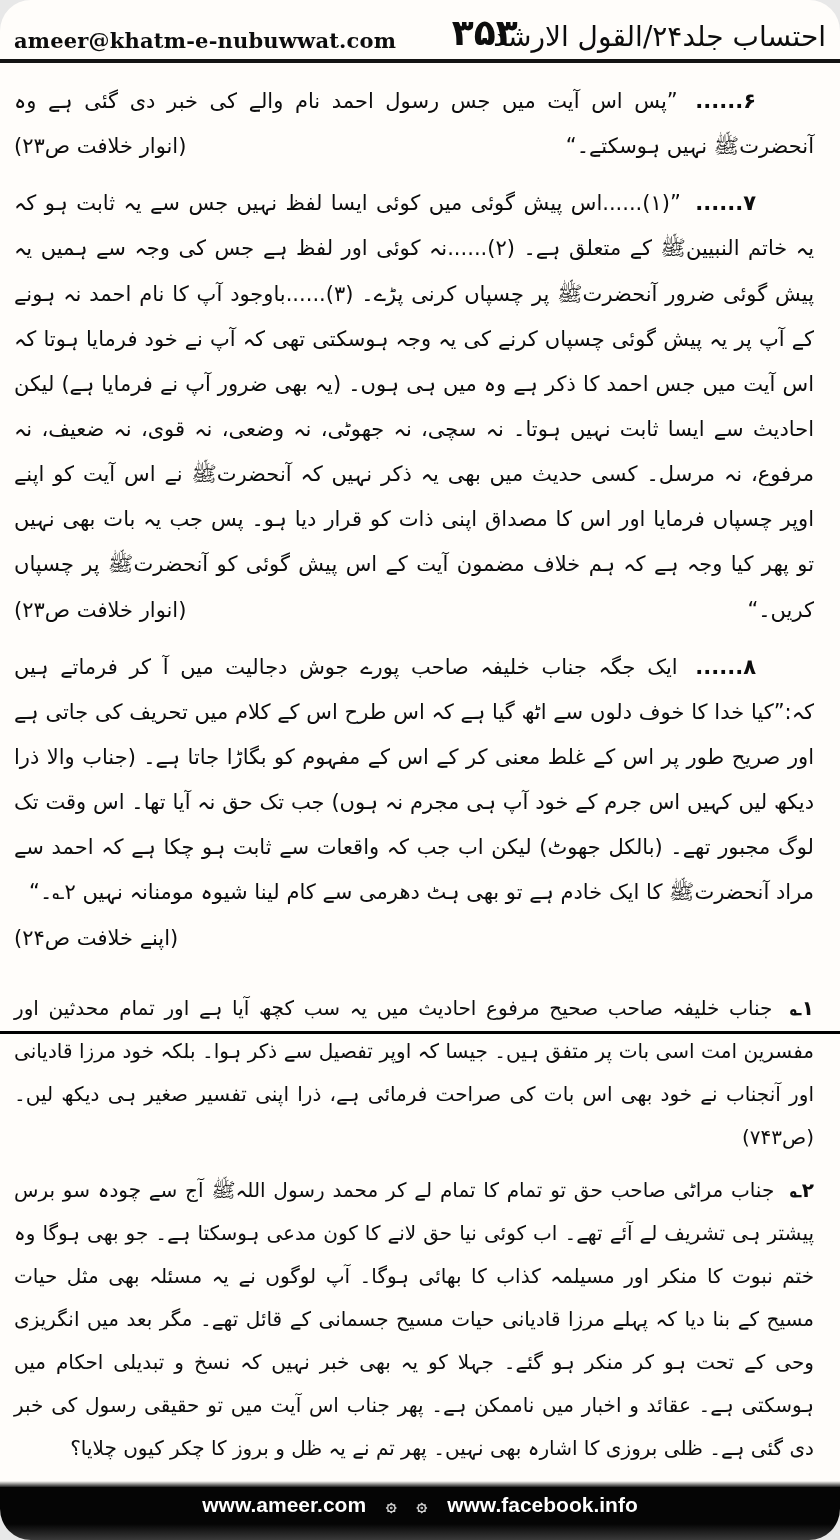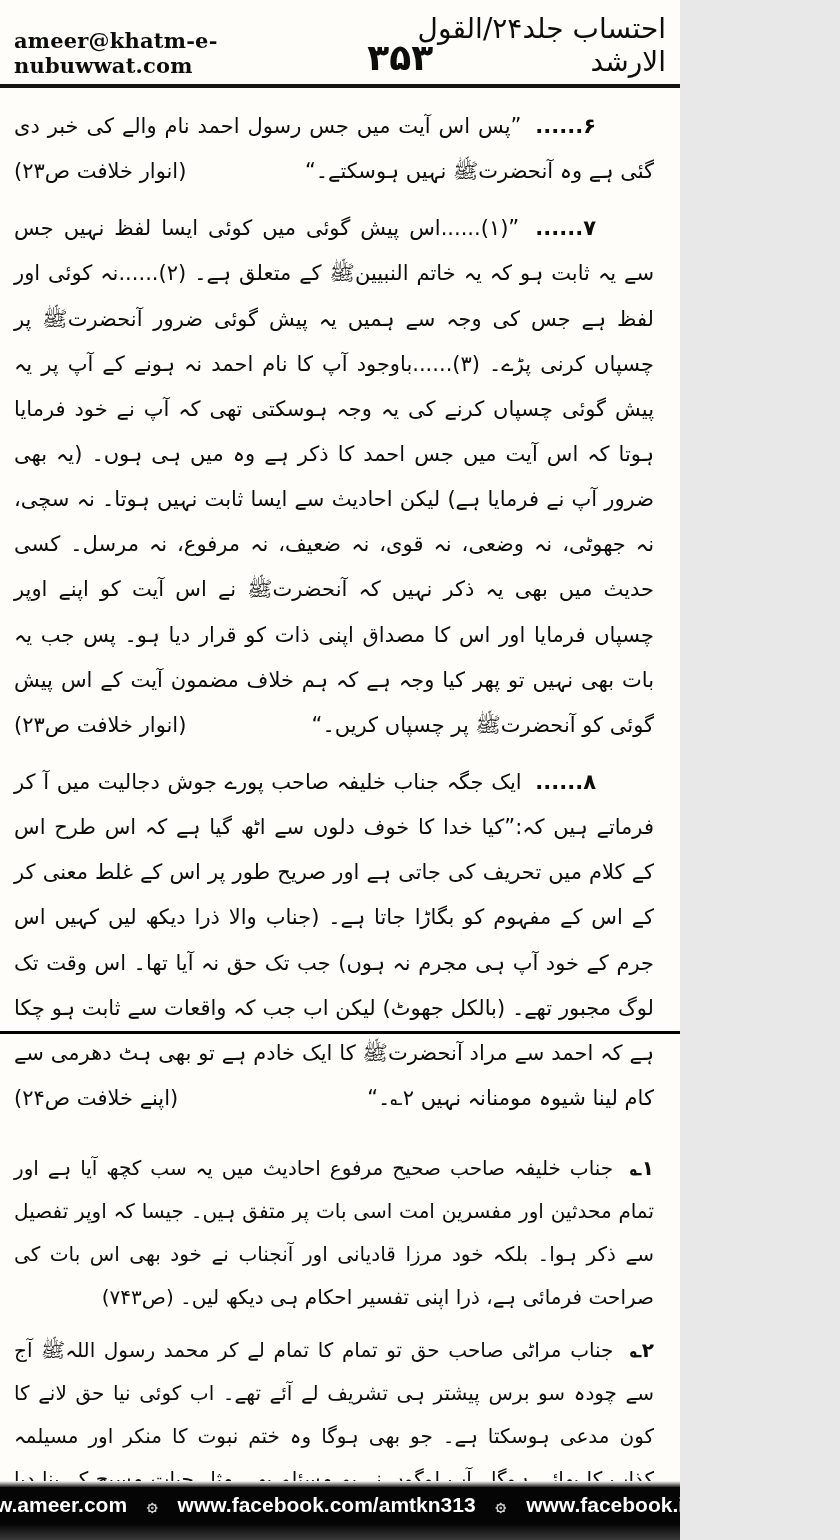--- a/index.html
+++ b/index.html
@@ -3,24 +3,25 @@
 <meta charset="utf-8">
 <style>
   * { margin: 0; padding: 0; box-sizing: border-box; }
   html, body { background: #e8e8e8; }
   body {
     width: 840px; height: 1540px;
     font-family: "DejaVu Sans", sans-serif;
   }
   .page {
     position: relative;
-    width: 680px; height: 1540px;
+    width: 840px; height: 1540px;
     background: #fffdfa;
     color: #0d0d0d;
     overflow: hidden;
+    border-radius: 31px;
   }
 
   
   .hdr {
     display: flex;
     justify-content: space-between;
     align-items: flex-end;
     padding: 12px 14px 6px 14px;
     border-bottom: 4px solid #141414;
   }
@@ -120,37 +121,36 @@
 
     <p class="para indent">
       <span class="pnum">۸......</span>
       <span>ایک جگہ جناب خلیفہ صاحب پورے جوش دجالیت میں آ کر فرماتے ہیں کہ:”کیا خدا کا خوف دلوں سے اٹھ گیا ہے کہ اس طرح اس کے کلام میں تحریف کی جاتی ہے اور صریح طور پر اس کے غلط معنی کر کے اس کے مفہوم کو بگاڑا جاتا ہے۔ (جناب والا ذرا دیکھ لیں کہیں اس جرم کے خود آپ ہی مجرم نہ ہوں) جب تک حق نہ آیا تھا۔ اس وقت تک لوگ مجبور تھے۔ (بالکل جھوٹ) لیکن اب جب کہ واقعات سے ثابت ہو چکا ہے کہ احمد سے مراد آنحضرتﷺ کا ایک خادم ہے تو بھی ہٹ دھرمی سے کام لینا شیوہ مومنانہ نہیں ۲؎۔“</span>
       <span class="citation">(اپنے خلافت ص۲۴)</span>
     </p>
 
     <section class="footnotes">
       <p class="footnote">
         <span class="fnum">۱؎</span>
-        <span>جناب خلیفہ صاحب صحیح مرفوع احادیث میں یہ سب کچھ آیا ہے اور تمام محدثین اور مفسرین امت اسی بات پر متفق ہیں۔ جیسا کہ اوپر تفصیل سے ذکر ہوا۔ بلکہ خود مرزا قادیانی اور آنجناب نے خود بھی اس بات کی صراحت فرمائی ہے، ذرا اپنی تفسیر احکام ہی دیکھ لیں۔ (ص۷۴۳)</span>
+        <span>جناب خلیفہ صاحب صحیح مرفوع احادیث میں یہ سب کچھ آیا ہے اور تمام محدثین اور مفسرین امت اسی بات پر متفق ہیں۔ جیسا کہ اوپر تفصیل سے ذکر ہوا۔ بلکہ خود مرزا قادیانی اور آنجناب نے خود بھی اس بات کی صراحت فرمائی ہے، ذرا اپنی تفسیر صغیر ہی دیکھ لیں۔ (ص۷۴۳)</span>
       </p>
       <p class="footnote">
         <span class="fnum">۲؎</span>
         <span>جناب مراٹی صاحب حق تو تمام کا تمام لے کر محمد رسول اللہﷺ آج سے چودہ سو برس پیشتر ہی تشریف لے آئے تھے۔ اب کوئی نیا حق لانے کا کون مدعی ہوسکتا ہے۔ جو بھی ہوگا وہ ختم نبوت کا منکر اور مسیلمہ کذاب کا بھائی ہوگا۔ آپ لوگوں نے یہ مسئلہ بھی مثل حیات مسیح کے بنا دیا کہ پہلے مرزا قادیانی حیات مسیح جسمانی کے قائل تھے۔ مگر بعد میں انگریزی وحی کے تحت ہو کر منکر ہو گئے۔ جہلا کو یہ بھی خبر نہیں کہ نسخ و تبدیلی احکام میں ہوسکتی ہے۔ عقائد و اخبار میں ناممکن ہے۔ پھر جناب اس آیت میں تو حقیقی رسول کی خبر دی گئی ہے۔ ظلی بروزی کا اشارہ بھی نہیں۔ پھر تم نے یہ ظل و بروز کا چکر کیوں چلایا؟</span>
       </p>
     </section>
 
   </main>
 
   <div class="strike-line"></div>
 
   <footer>
     <div class="foot-grad-top"></div>
     <div class="foot-bar">
       <span>www.ameer.com</span>
       <span class="sep">۞</span>
-      <span>www.facebook.com/amtkn313</span>
       <span class="sep">۞</span>
       <span>www.facebook.info</span>
     </div>
     <div class="foot-grad-bottom"></div>
   </footer>
 
 </div>
 
 </body></html>

